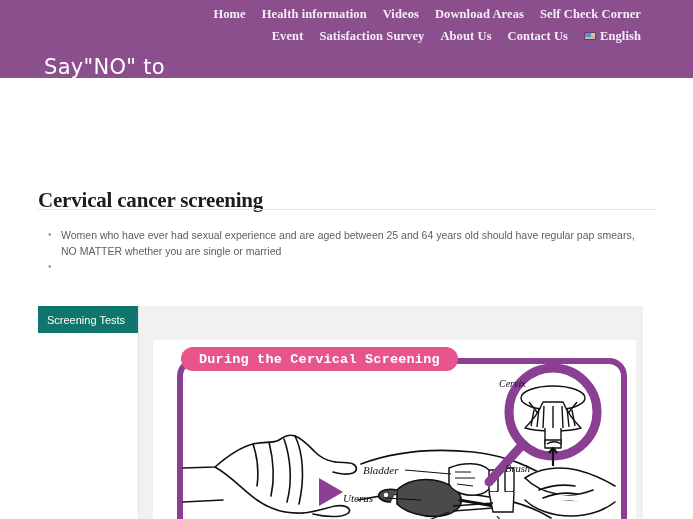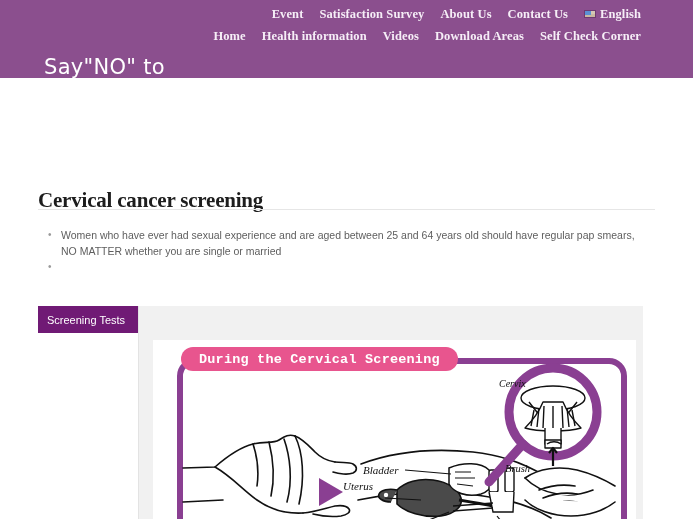--- a/index.html
+++ b/index.html
@@ -135,21 +135,21 @@
     height: 27px;
     display: flex;
     align-items: center;
     padding-left: 9px;
     color: #ffffff;
     font-size: 11px;
     font-weight: 400;
     cursor: pointer;
     white-space: nowrap;
   }
-  .tab-dark { background: #701a75; }
+  .tab-dark { background: #0f766e; }
   .tab-teal { background: #17b893; }
 
   
   .content-panel {
     position: absolute;
     left: 138px; top: 228px;
     width: 505px;
     height: 291px;
     background: #f1f1f1;
     border-left: 1px solid #e3e3e3;
@@ -207,52 +207,52 @@
   .illus-label {
     position: absolute;
     font-family: "Liberation Serif", serif;
     font-style: italic;
     font-size: 11px;
     color: #101010;
     white-space: nowrap;
     z-index: 5;
   }
   .lbl-bladder  { left: 210px; top: 124px; }
-  .lbl-uterus   { left: 190px; top: 140px; text-align: center; }
+  .lbl-uterus   { left: 190px; top: 152px; text-align: center; }
   .lbl-cervix1  { left: 346px; top: 38px; font-size: 10px; }
   .lbl-brush    { left: 352px; top: 123px; font-size: 10.5px; }
 </style>
 </head>
 <body>
 
 <div class="site-header">
 
   <div class="brand">
     <span class="brand-line">Say"NO" to</span>
     
   </div>
 
   <div class="nav">
+    <div class="nav-row row1">
+      <a class="nav-link">Home</a>
+      <a class="nav-link">Health information</a>
+      <a class="nav-link">Videos</a>
+      <a class="nav-link">Download Areas</a>
+      <a class="nav-link">Self Check Corner</a>
+    </div>
     <div class="nav-row row2">
       <a class="nav-link">Event</a>
       <a class="nav-link">Satisfaction Survey</a>
       <a class="nav-link">About Us</a>
       <a class="nav-link">Contact Us</a>
       <span class="nav-lang">
         <span class="flag-icon"></span>
         <span class="nav-link">English</span>
       </span>
     </div>
-    <div class="nav-row row1">
-      <a class="nav-link">Home</a>
-      <a class="nav-link">Health information</a>
-      <a class="nav-link">Videos</a>
-      <a class="nav-link">Download Areas</a>
-      <a class="nav-link">Self Check Corner</a>
-    </div>
   </div>
 </div>
 
 <div class="page">
 
   <h1 class="page-title">Cervical cancer screening</h1>
   <div class="title-rule"></div>
 
   <div class="intro">
     <ul>

